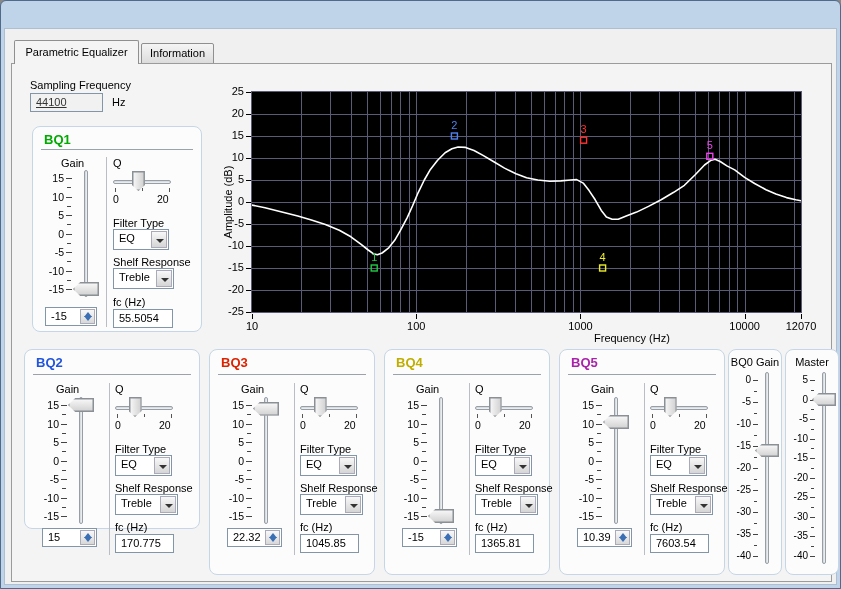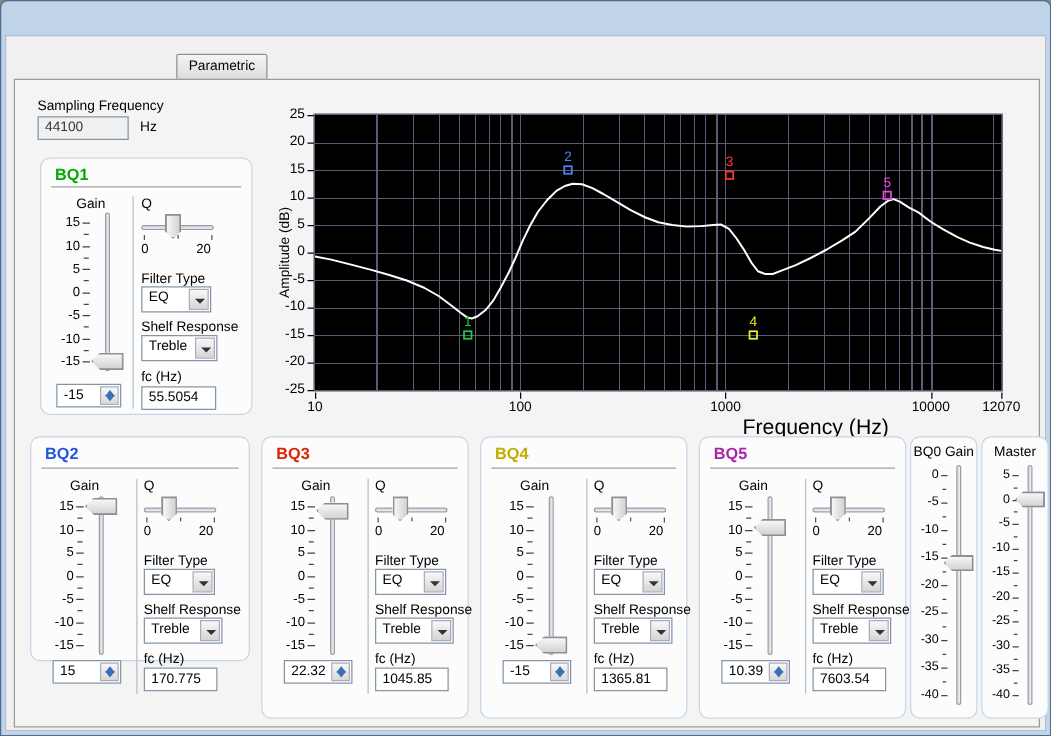--- a/index.html
+++ b/index.html
@@ -39,21 +39,21 @@
   .tab.inactive { left:136px; top:14px; width:73px; height:21px; line-height:19px;
     background:linear-gradient(#f5f5f5,#dcdcdc); border-radius:2px 2px 0 0; z-index:1; }
   #page { position:absolute; left:6px; top:34px; width:821px; height:519px;
     background:#f4f4f4; border:1px solid #9b9b9b; z-index:2; }
 
   .lbl { position:absolute; font-size:11px; color:#000; white-space:nowrap; }
 
   
   .tbox { position:absolute; height:19px; background:#fff; border:1px solid #8396a8;
     font-size:11px; line-height:17px; padding-left:5px; color:#000; }
-  .tbox.disabled { background:#f1f1f1; color:#333; }
+  .tbox.disabled { background:#f1f1f1; color:#333;text-decoration:underline; }
   .combo { position:absolute; height:21px; background:#fff; border:1px solid #8396a8; cursor:pointer; }
   .combo-val { position:absolute; left:5px; top:2px; font-size:11px; }
   .combo-btn { position:absolute; right:1px; top:1px; bottom:1px; width:16px;
     background:linear-gradient(#f8f8f8,#d5d5d5); border:1px solid #aab; }
   .combo-arrow { position:absolute; left:4px; top:7px; width:0; height:0;
     border-left:4px solid transparent; border-right:4px solid transparent; border-top:4px solid #333; }
   .spin { position:absolute; height:19px; background:#fff; border:1px solid #8396a8; cursor:pointer; }
   .spin-val { position:absolute; left:5px; top:2px; font-size:11px; }
   .spin-btn { position:absolute; right:1px; top:1px; bottom:1px; width:15px;
     background:linear-gradient(#f8f8f8,#d8d8d8); border:1px solid #aab; }
@@ -115,29 +115,30 @@
   
   .chart-title { position:absolute; left:247px; top:70px; font-size:12px; font-weight:700; color:#000; }
   #plot { position:absolute; left:245px; top:89px; width:551px; height:222px;
     background:#000; border:1px solid #5b5b77; }
   .ytick { position:absolute; width:26px; text-align:right; font-size:11px; color:#000; }
   .xtick { position:absolute; width:60px; text-align:center; font-size:11px; color:#000; }
   .ydash { position:absolute; width:5px; height:1px; background:#000; }
   .xdash { position:absolute; width:1px; height:5px; background:#000; }
   .ylabel { position:absolute; left:222px; top:200px; font-size:11px; color:#000;
     transform:translate(-50%,-50%) rotate(-90deg); white-space:nowrap; }
-  .xlabel { position:absolute; left:588px; top:330px; font-size:17px; color:#000; }
+  .xlabel { position:absolute; left:588px; top:330px; font-size:11px; color:#000; }
 </style>
 </head>
 <body>
 
 <div id="app">
 
   <div class="client">
-    <div class="tab inactive">Parametric</div>
+    <div class="tab active">Parametric Equalizer</div>
+    <div class="tab inactive">Information</div>
 
     <div id="page">
 
       <div class="lbl" style="left:18px;top:15px;">Sampling Frequency</div>
       <div class="tbox disabled" style="left:18px;top:29px;width:73px;">
         <span>44100</span>
       </div>
       <div class="lbl" style="left:100px;top:32px;">Hz</div>
 
       <div id="plot" style="left:239px;top:27px;">

